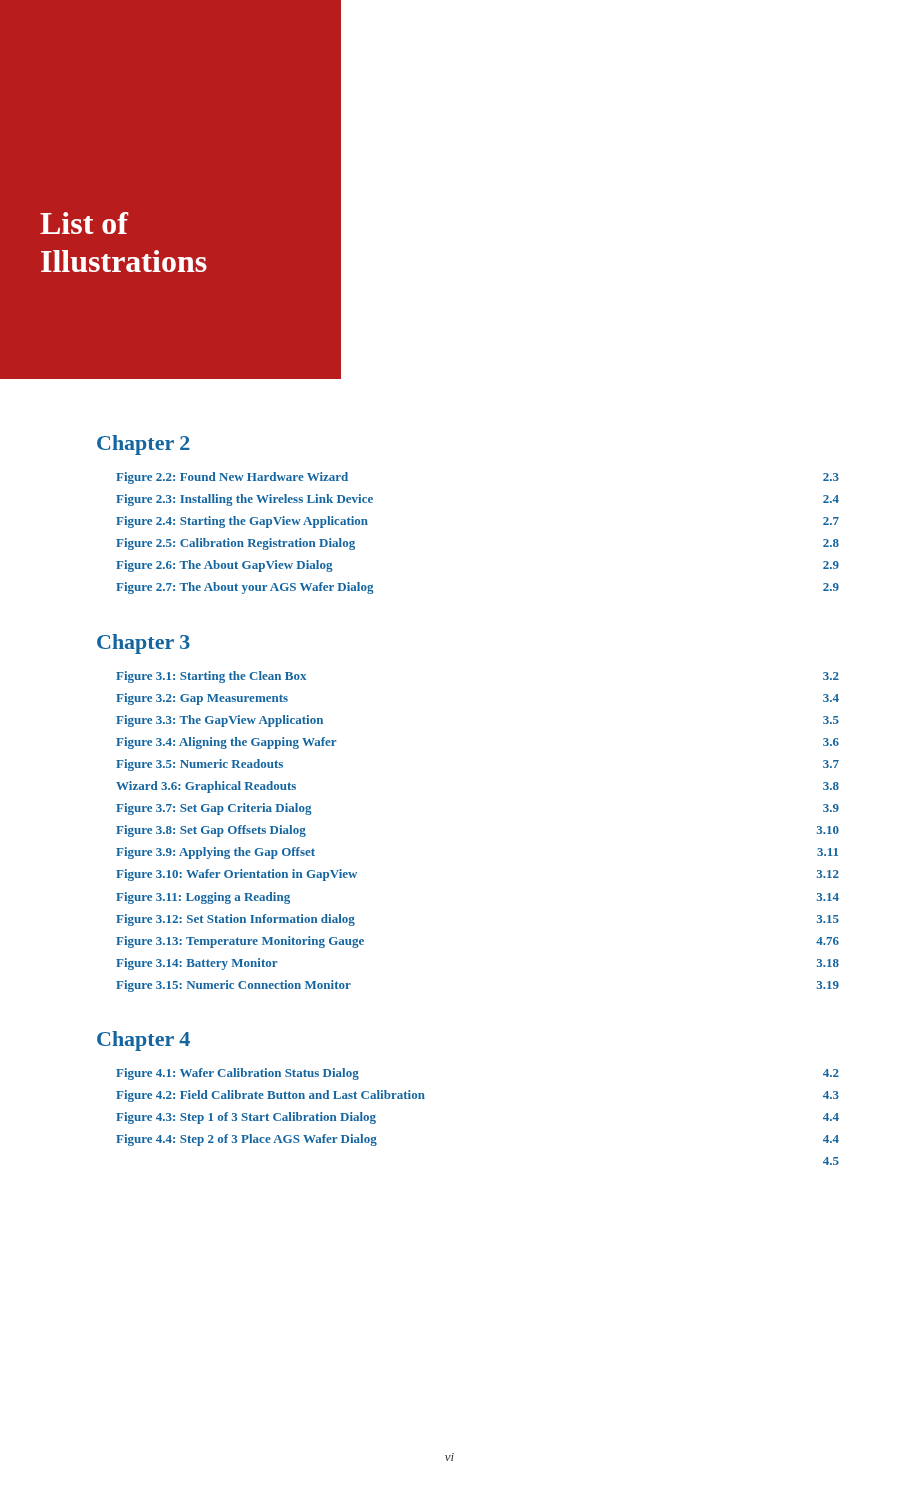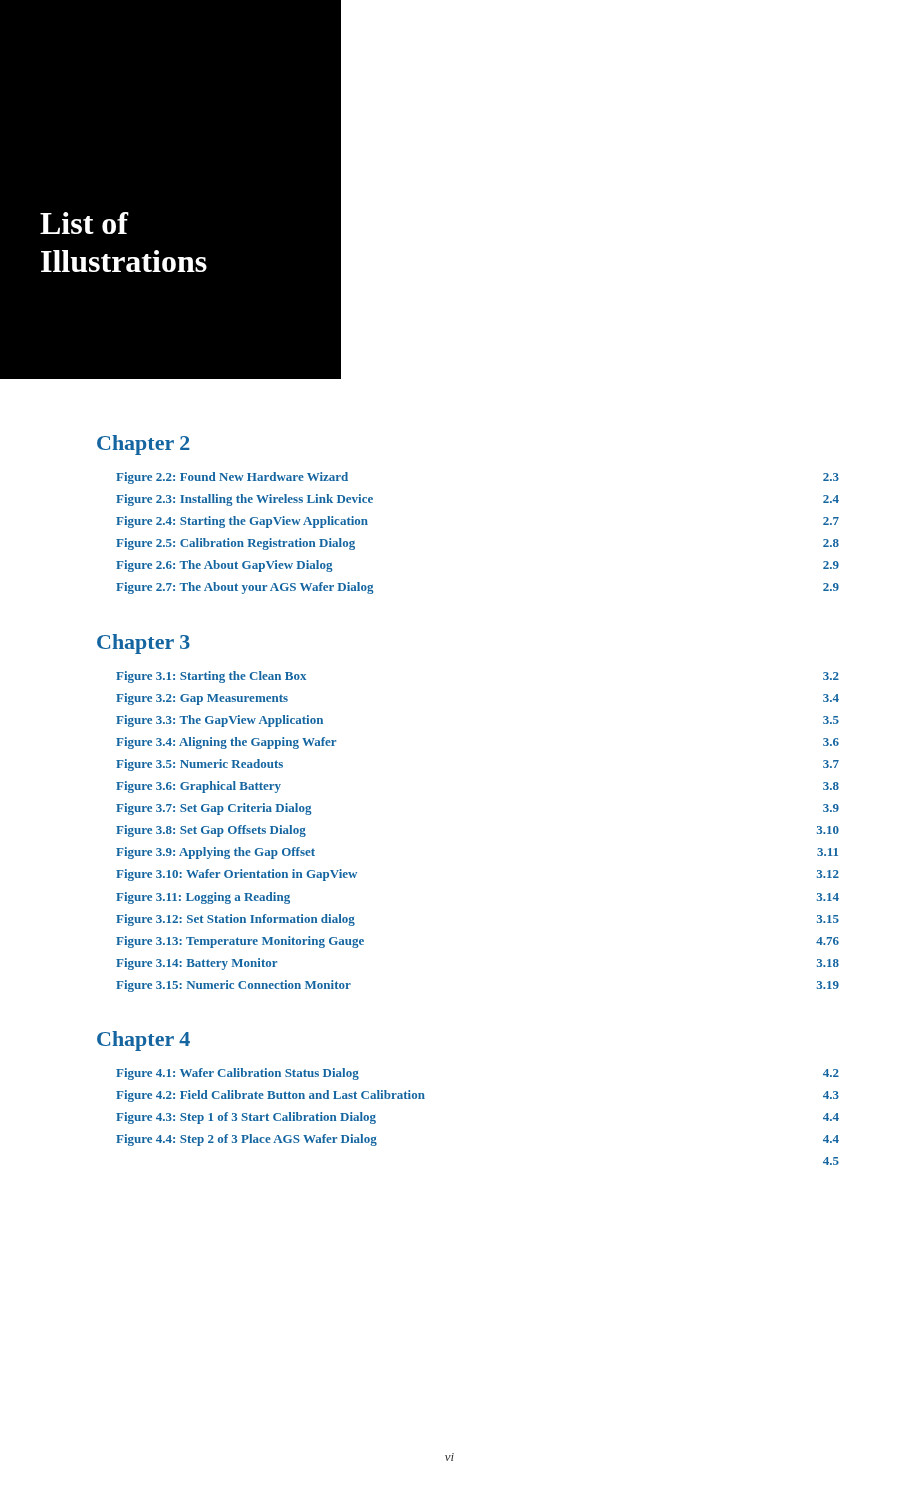--- a/index.html
+++ b/index.html
@@ -23,21 +23,21 @@
       position: relative;
     }
 
     
     .sidebar-header {
       position: absolute;
       top: 0;
       left: 0;
       width: 341px;
       height: 379px;
-      background-color: #000000;
+      background-color: #b91c1c;
     }
 
     .sidebar-title {
       position: absolute;
       top: 204px;
       left: 40px;
       color: #ffffff;
       font-size: 32px;
       font-weight: bold;
       line-height: 1.2;
@@ -190,21 +190,21 @@
           <span class="label-text">Figure 3.4: Aligning the Gapping Wafer</span>
           <span class="dots-fill"></span>
           <span class="page-num">3.6</span>
         </div>
         <div class="figure-row">
           <span class="label-text">Figure 3.5: Numeric Readouts</span>
           <span class="dots-fill"></span>
           <span class="page-num">3.7</span>
         </div>
         <div class="figure-row">
-          <span class="label-text">Figure 3.6: Graphical Battery</span>
+          <span class="label-text">Wizard 3.6: Graphical Readouts</span>
           <span class="dots-fill"></span>
           <span class="page-num">3.8</span>
         </div>
         <div class="figure-row">
           <span class="label-text">Figure 3.7: Set Gap Criteria Dialog</span>
           <span class="dots-fill"></span>
           <span class="page-num">3.9</span>
         </div>
         <div class="figure-row">
           <span class="label-text">Figure 3.8: Set Gap Offsets Dialog</span>

